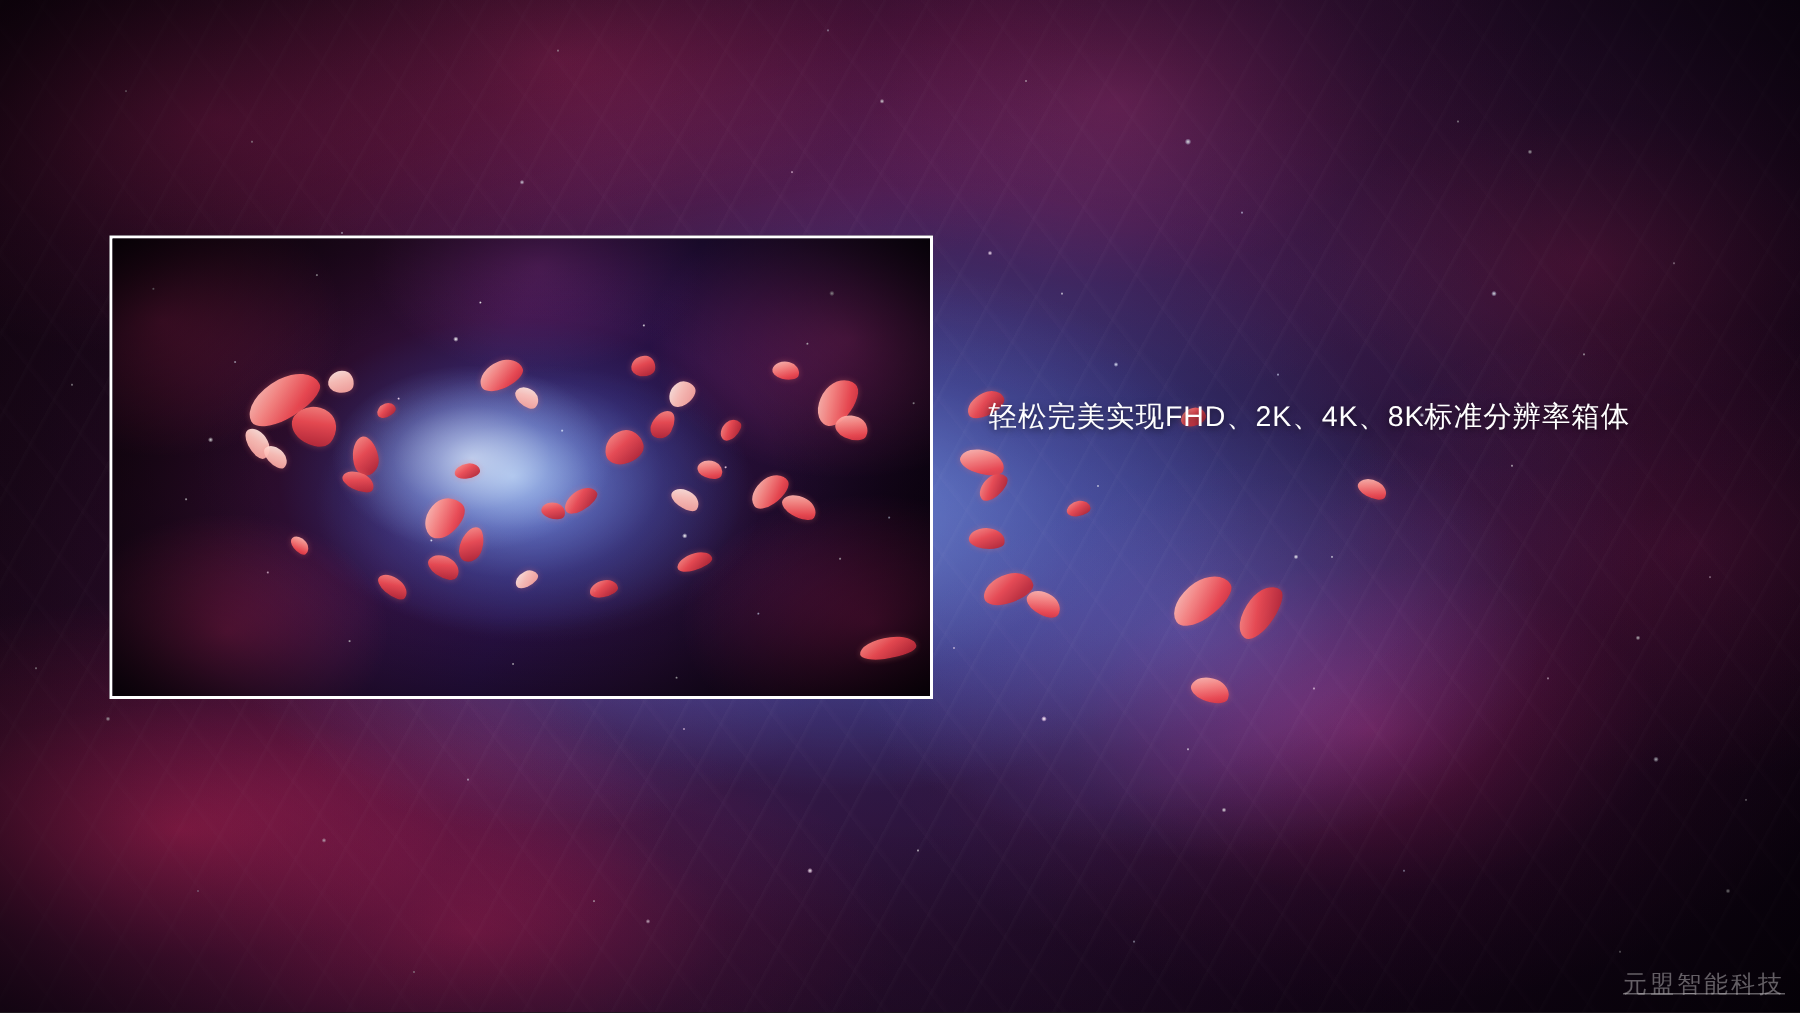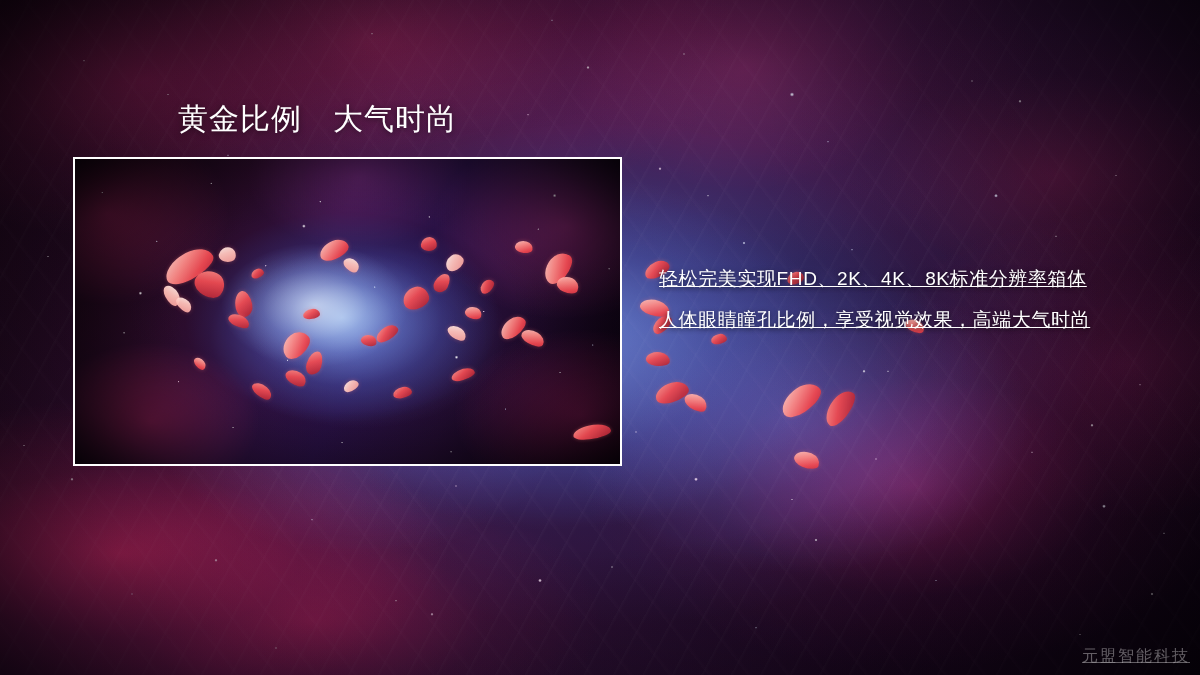--- a/index.html
+++ b/index.html
@@ -284,21 +284,20 @@
     top: 258px;
     width: 520px;
   }
   .copy-line {
     font-size: 19px;
     line-height: 41px;
     color: #ffffff;
     letter-spacing: .6px;
     text-shadow: 0 1px 5px rgba(0,0,0,.6);
     white-space: nowrap;
-    text-decoration: underline;
   }
   #watermark {
     position: absolute;
     right: 10px;
     bottom: 8px;
     font-size: 16px;
     letter-spacing: 2px;
     color: rgba(190, 186, 190, 0.50);
     text-decoration: underline;
   }
@@ -369,22 +368,20 @@
       <div class="petal" style="left:466px; top:98px; width:34px; height:22px; transform:rotate(-50deg);"></div>
       <div class="petal" style="left:482px; top:118px; width:22px; height:16px; transform:rotate(24deg);"></div>
       <div class="petal pale" style="left:268px; top:222px; width:16px; height:10px; transform:rotate(-26deg);"></div>
       <div class="petal deep" style="left:176px; top:226px; width:22px; height:12px; transform:rotate(40deg);"></div>
       <div class="petal deep" style="left:318px; top:228px; width:19px; height:11px; transform:rotate(-10deg);"></div>
       <div class="petal" style="left:118px; top:200px; width:14px; height:9px; transform:rotate(52deg);"></div>
       <div class="petal deep" style="left:498px; top:266px; width:38px; height:14px; transform:rotate(-8deg);"></div>
     </div>
   </div>
 
-  <div id="slide-title">黄金比例　大气时尚</div>
 
   <div id="body-copy">
     <div class="copy-line">轻松完美实现FHD、2K、4K、8K标准分辨率箱体</div>
-    <div class="copy-line">人体眼睛瞳孔比例，享受视觉效果，高端大气时尚</div>
   </div>
 
   <div id="watermark">元盟智能科技</div>
 
 </div>
 
 </body></html>

